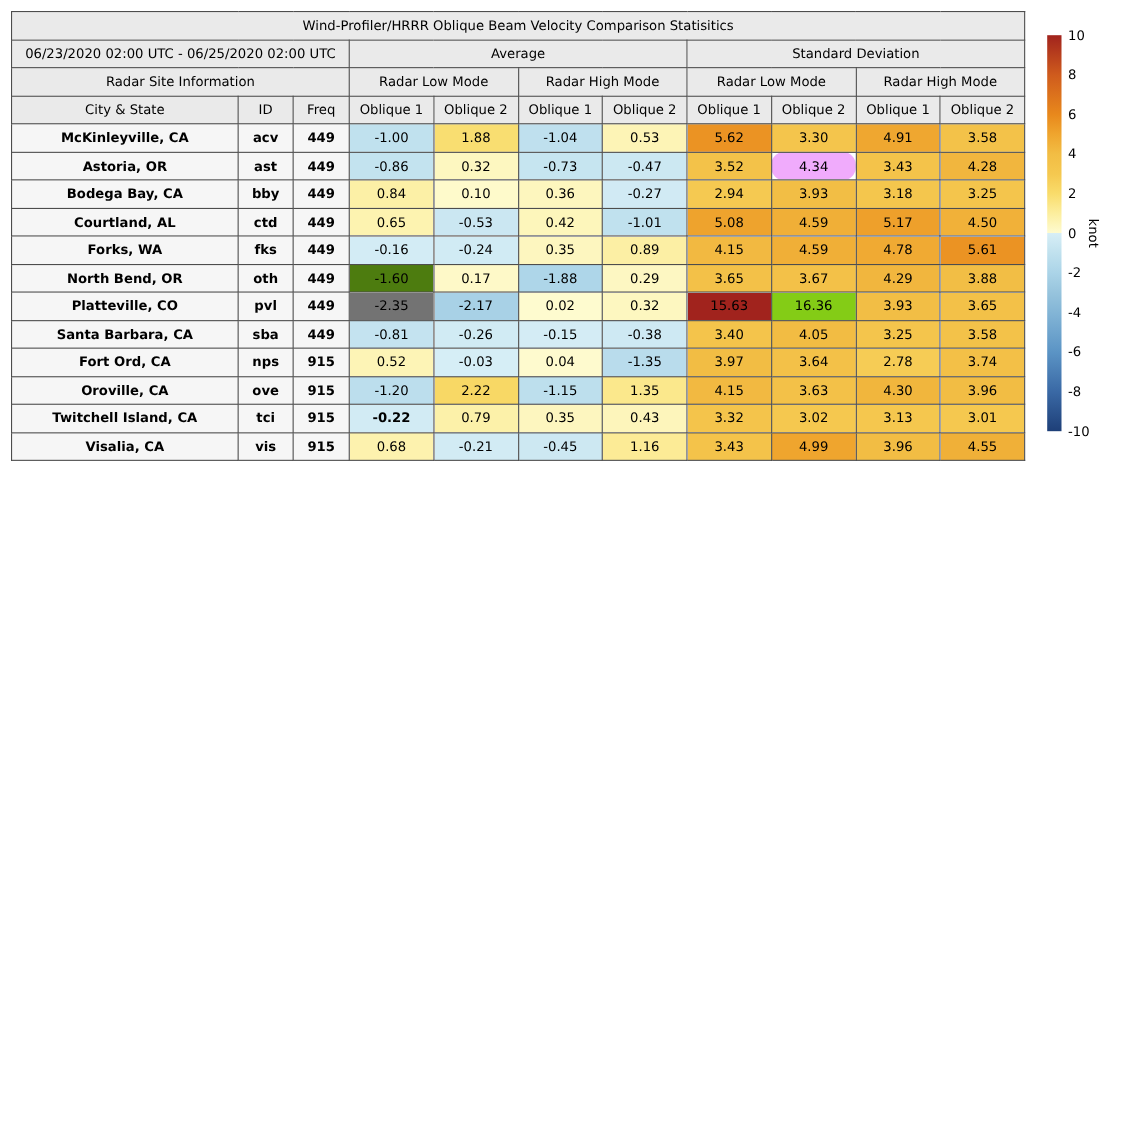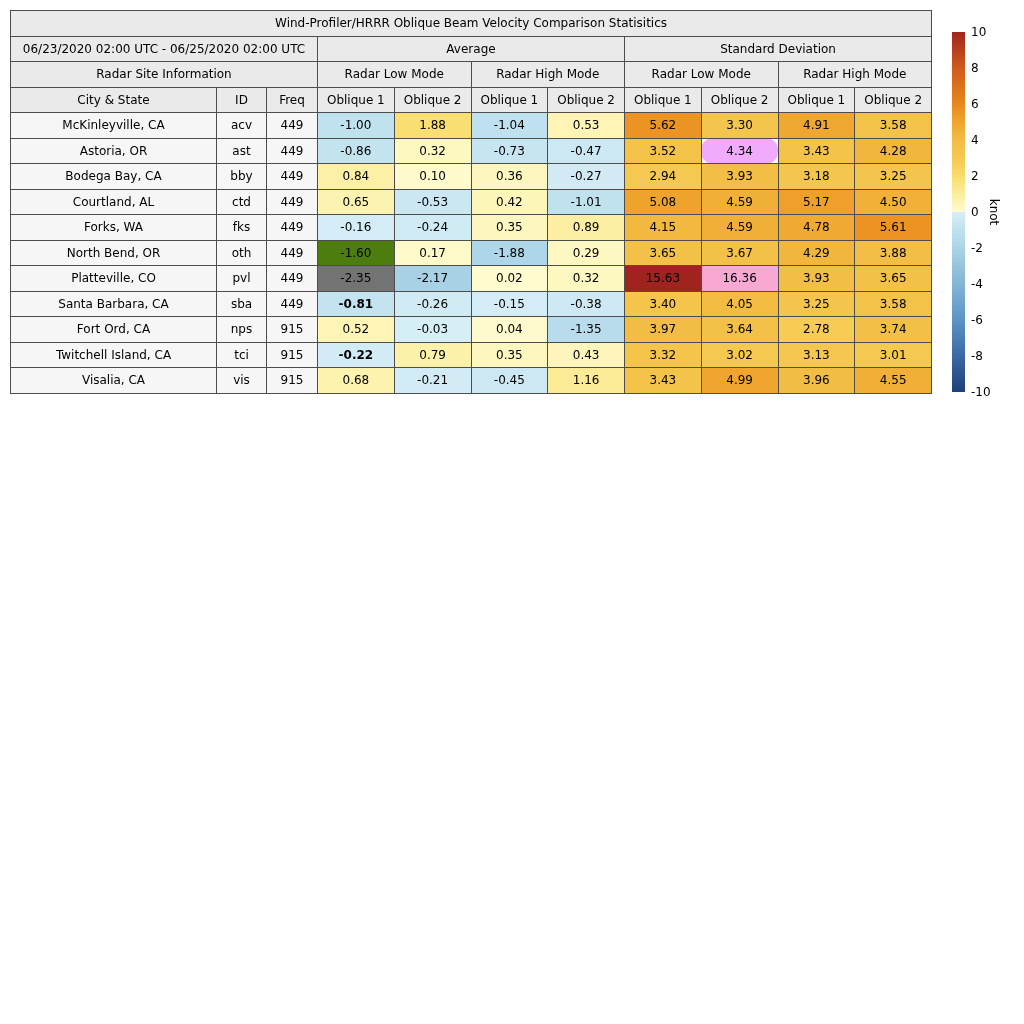--- a/index.html
+++ b/index.html
@@ -12,21 +12,21 @@
     border-collapse:collapse;table-layout:fixed;
   }
   table.stats td{
     border:1px solid #4d4d4d;
     text-align:center;vertical-align:middle;
     font-size:12px;line-height:1;
     padding:0;height:24.5px;
     overflow:hidden;white-space:nowrap;
   }
   td.hd{background:#eaeaea;}
-  td.label{background:#f6f6f6;}
+  td.label{background:#f6f6f6;font-weight:bold;}
   .colorbar-wrap{position:absolute;left:952px;top:32px;width:72px;height:360px;}
   .colorbar{position:absolute;left:0;top:0;width:13px;height:360px;}
   .cb-tick{
     position:absolute;left:19px;transform:translateY(-50%);
     font-size:12px;line-height:1;white-space:nowrap;
   }
   .cb-unit{
     position:absolute;left:36px;top:180px;transform:translateY(-50%);
     writing-mode:vertical-rl;font-size:12px;line-height:1;
   }
@@ -161,49 +161,62 @@
         </tr>
         <tr>
           <td class="label">Platteville, CO</td>
           <td class="label">pvl</td>
           <td class="label">449</td>
           <td style="background: #737373;">-2.35</td>
           <td style="background: rgb(168, 209, 230);">-2.17</td>
           <td style="background: rgb(254, 251, 207);">0.02</td>
           <td style="background: rgb(253, 247, 192);">0.32</td>
           <td style="background: rgb(161, 35, 29);">15.63</td>
-          <td style="background: #f9a8d4;">16.36</td>
+          <td style="background: #84cc16;">16.36</td>
           <td style="background: rgb(242, 190, 69);">3.93</td>
           <td style="background: rgb(243, 193, 72);">3.65</td>
         </tr>
         <tr>
           <td class="label">Santa Barbara, CA</td>
           <td class="label">sba</td>
           <td class="label">449</td>
-          <td style="background: rgb(196, 227, 240); font-weight: bold;">-0.81</td>
+          <td style="background: rgb(196, 227, 240);">-0.81</td>
           <td style="background: rgb(209, 235, 244);">-0.26</td>
           <td style="background: rgb(212, 236, 245);">-0.15</td>
           <td style="background: rgb(206, 233, 243);">-0.38</td>
           <td style="background: rgb(244, 196, 75);">3.40</td>
           <td style="background: rgb(242, 188, 67);">4.05</td>
           <td style="background: rgb(244, 197, 76);">3.25</td>
           <td style="background: rgb(243, 194, 73);">3.58</td>
         </tr>
         <tr>
           <td class="label">Fort Ord, CA</td>
           <td class="label">nps</td>
           <td class="label">915</td>
           <td style="background: rgb(253, 244, 182);">0.52</td>
           <td style="background: rgb(214, 238, 246);">-0.03</td>
           <td style="background: rgb(254, 250, 206);">0.04</td>
           <td style="background: rgb(185, 220, 236);">-1.35</td>
           <td style="background: rgb(242, 189, 68);">3.97</td>
           <td style="background: rgb(243, 193, 72);">3.64</td>
           <td style="background: rgb(246, 204, 85);">2.78</td>
           <td style="background: rgb(243, 192, 71);">3.74</td>
+        </tr>
+        <tr>
+          <td class="label">Oroville, CA</td>
+          <td class="label">ove</td>
+          <td class="label">915</td>
+          <td style="background: rgb(188, 222, 237);">-1.20</td>
+          <td style="background: rgb(248, 216, 101);">2.22</td>
+          <td style="background: rgb(189, 223, 237);">-1.15</td>
+          <td style="background: rgb(251, 232, 140);">1.35</td>
+          <td style="background: rgb(242, 185, 65);">4.15</td>
+          <td style="background: rgb(243, 193, 72);">3.63</td>
+          <td style="background: rgb(241, 182, 61);">4.30</td>
+          <td style="background: rgb(242, 189, 68);">3.96</td>
         </tr>
         <tr>
           <td class="label">Twitchell Island, CA</td>
           <td class="label">tci</td>
           <td class="label">915</td>
           <td style="background: rgb(210, 235, 244); font-weight: bold;">-0.22</td>
           <td style="background: rgb(252, 241, 169);">0.79</td>
           <td style="background: rgb(253, 246, 191);">0.35</td>
           <td style="background: rgb(253, 245, 187);">0.43</td>
           <td style="background: rgb(244, 196, 75);">3.32</td>

